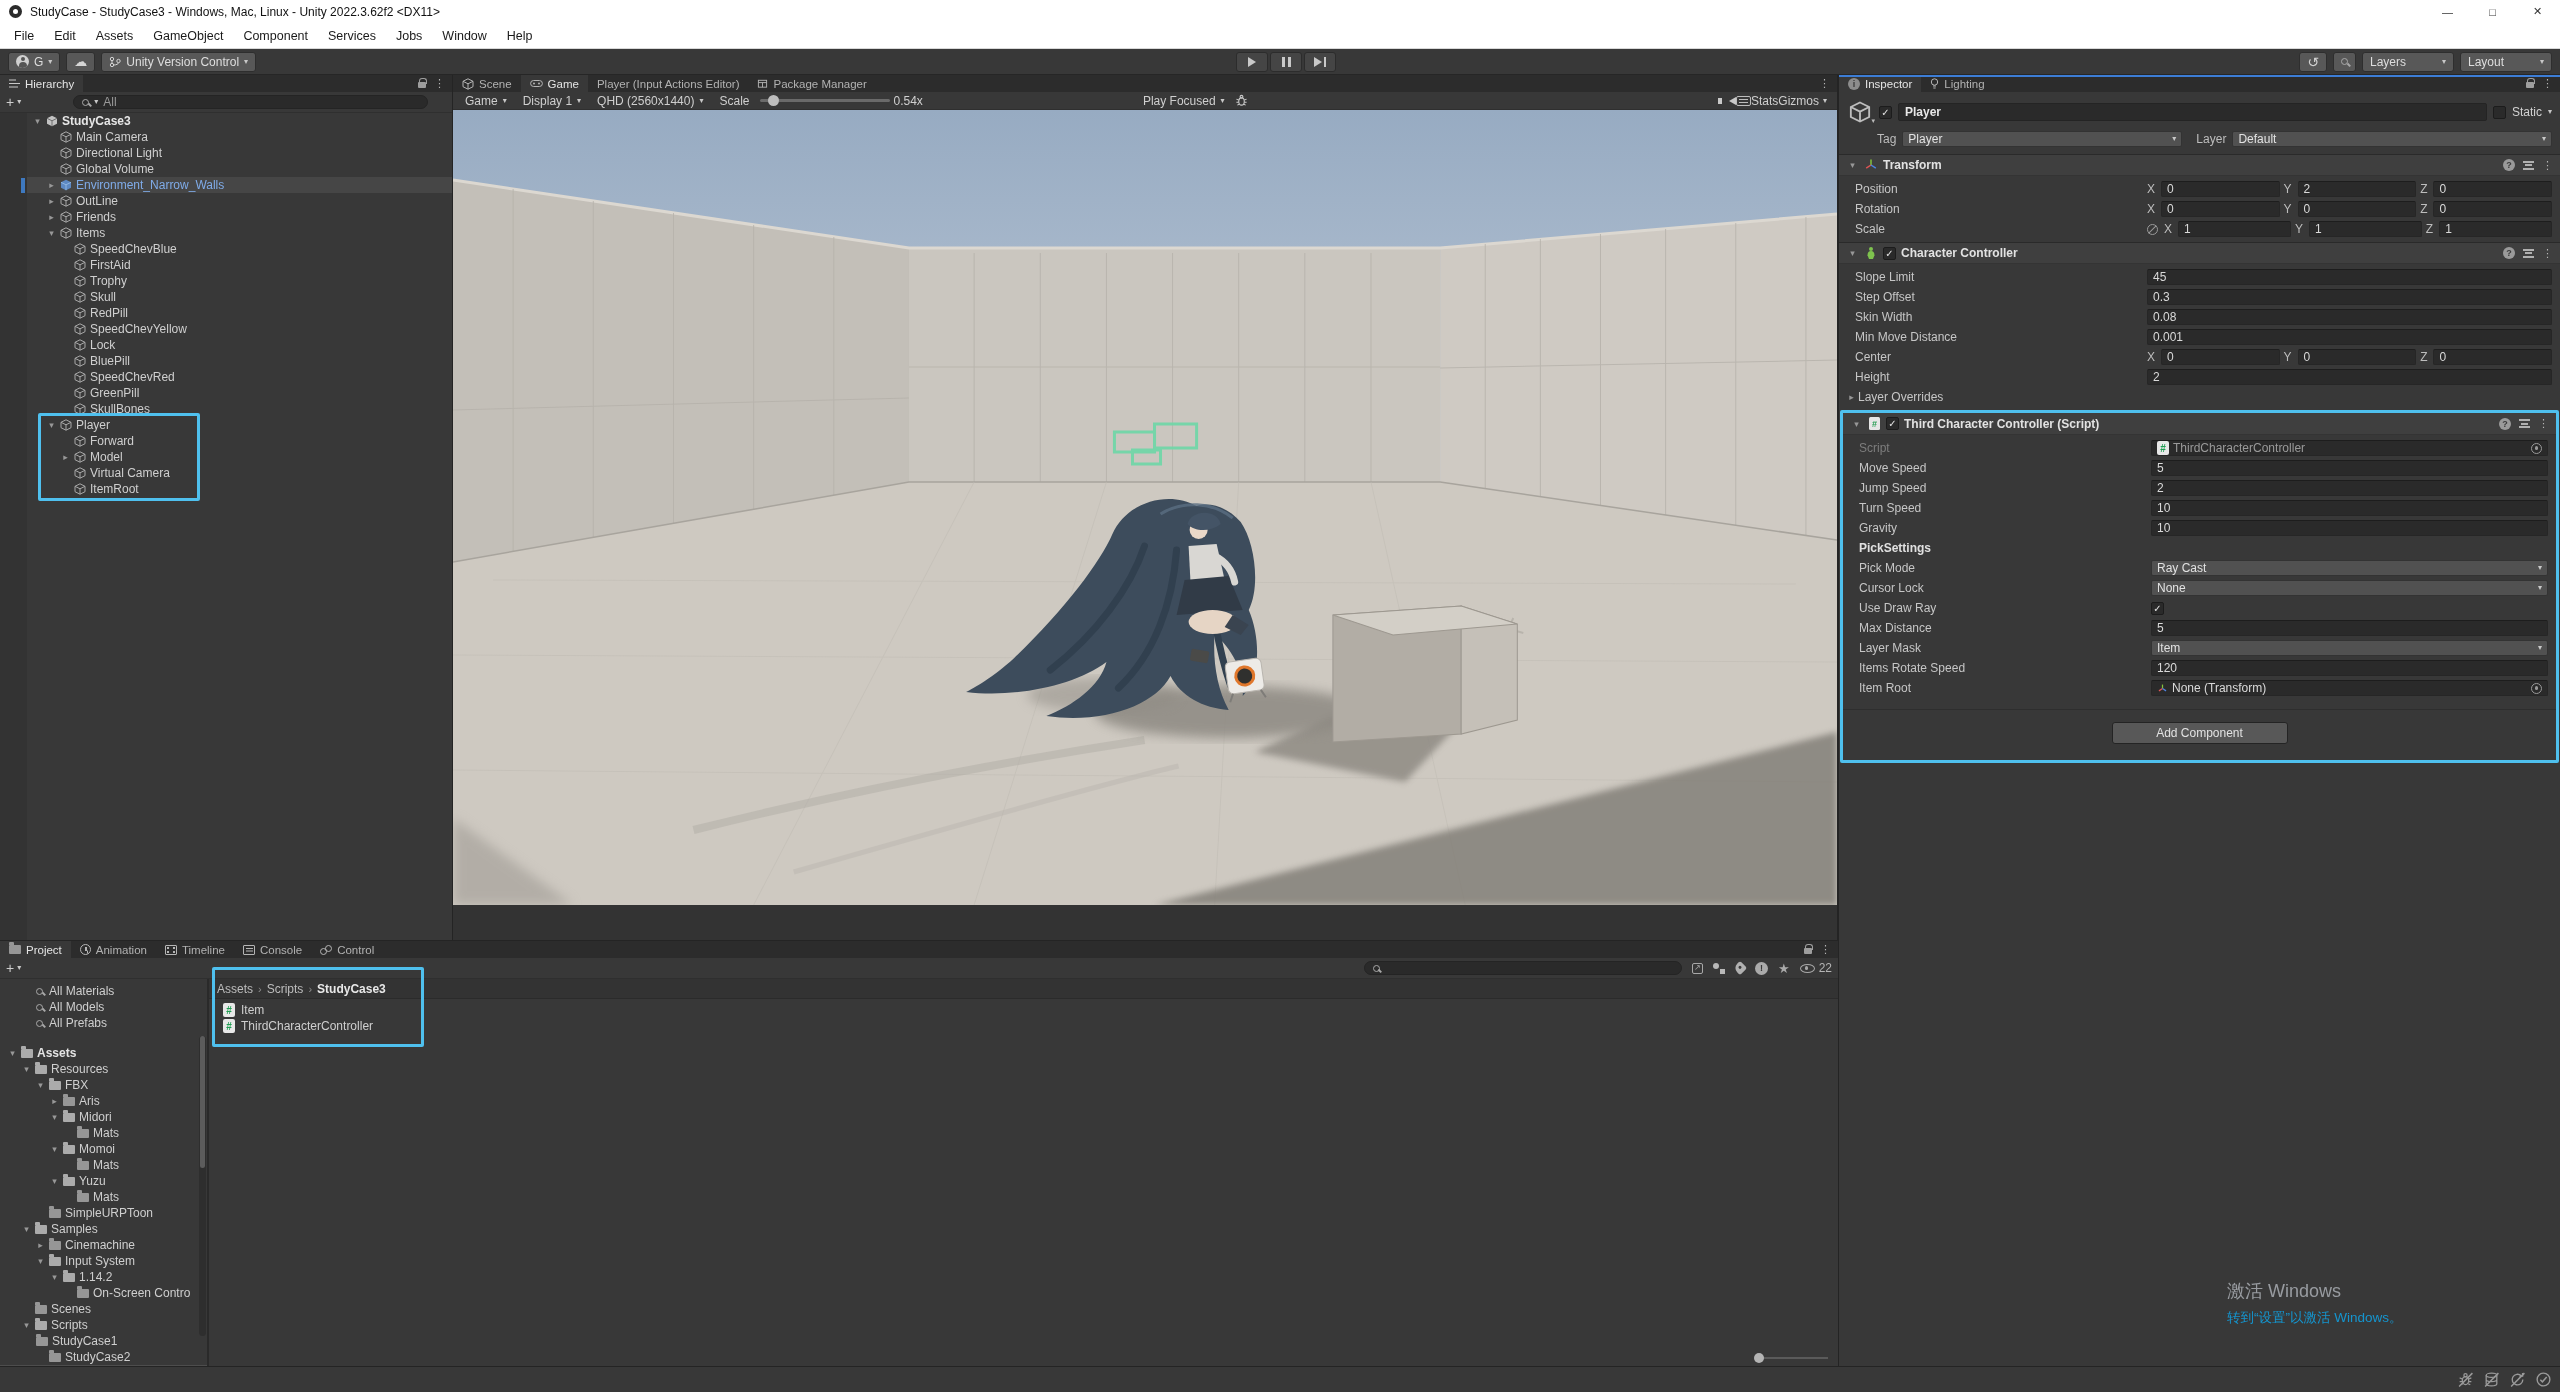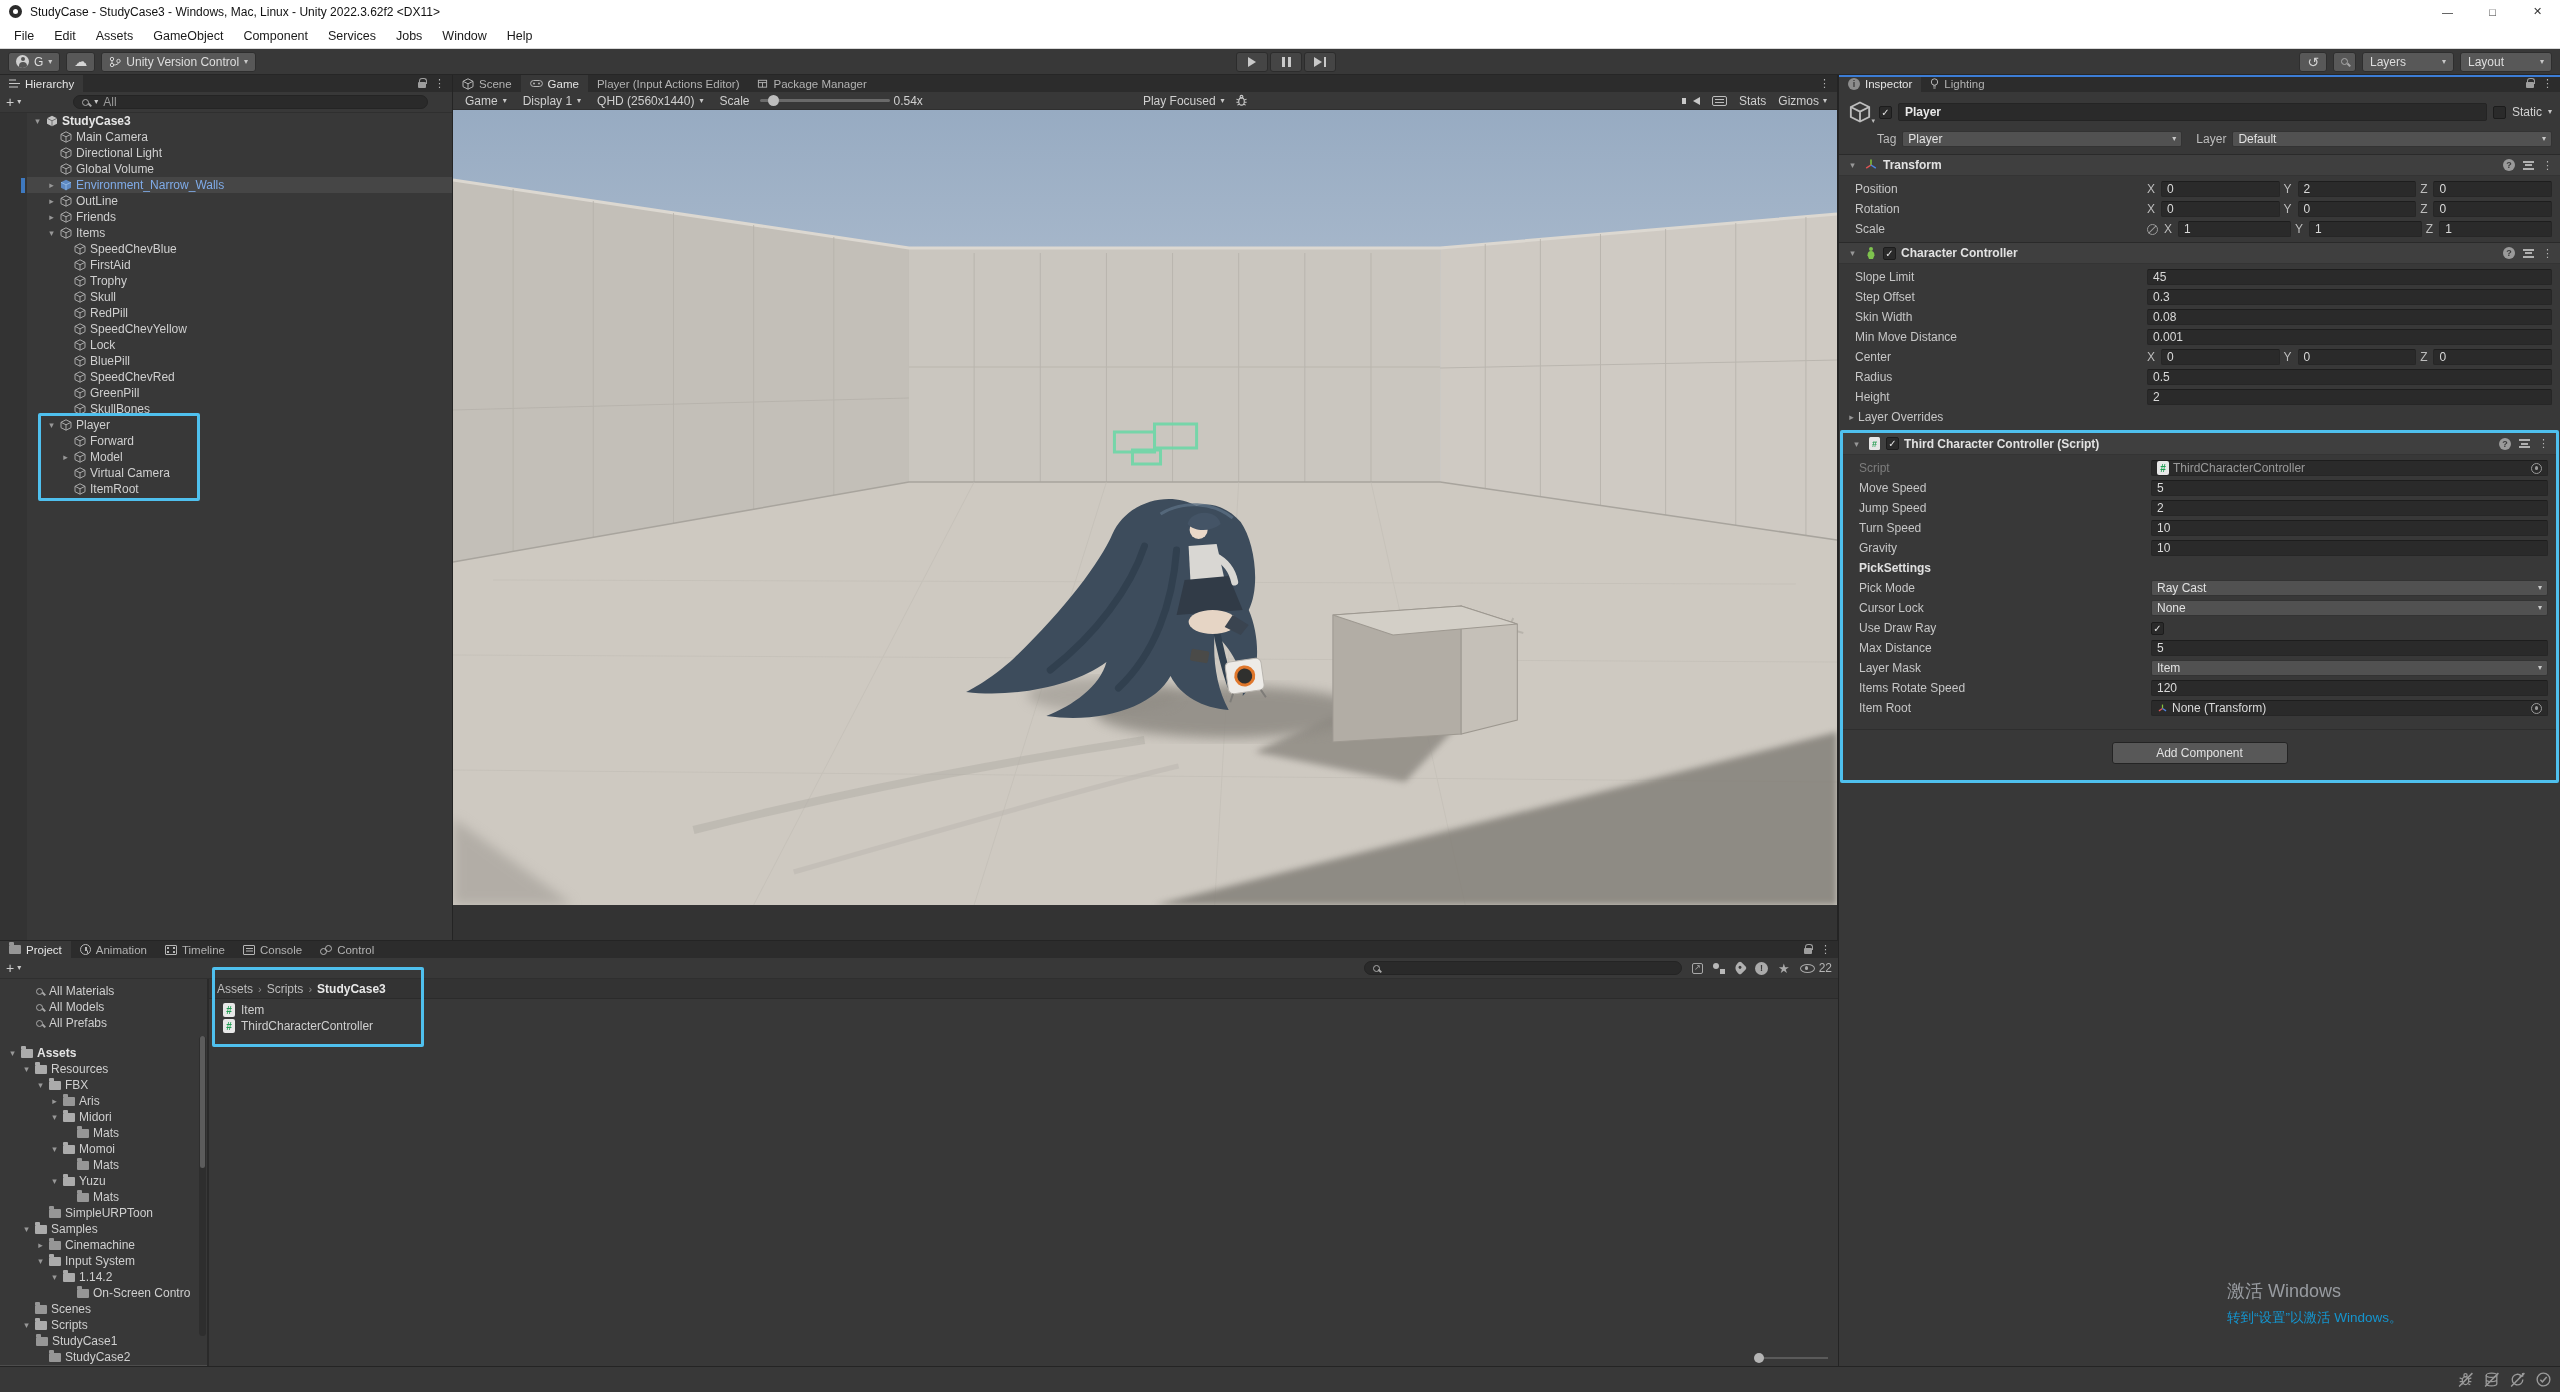--- a/index.html
+++ b/index.html
@@ -547,21 +547,21 @@
       <span>0.54x</span>
       <span class="gd" style="margin-left:210px">
           <span>Play Focused</span>
           <span class="caret">▾</span>
         </span>
       <svg width="13" height="13" viewBox="0 0 14 14">
           <ellipse cx="7" cy="8" rx="3" ry="4" fill="none" stroke="#c9c9c9" stroke-width="1.2"></ellipse>
           <circle cx="7" cy="3" r="1.5" fill="none" stroke="#c9c9c9" stroke-width="1.2"></circle>
           <path d="M1.5 5.5l2.5 1M1.5 9h2.5M2.5 12l2-1M12.5 5.5l-2.5 1M12.5 9h-2.5M11.5 12l-2-1" stroke="#c9c9c9" stroke-width="1.1"></path>
         </svg>
-      <span style="margin-left:auto;display:flex;align-items:center;gap:12px;padding-right:4px;">
+      <span style="margin-left:auto;display:flex;align-items:center;padding-right:4px;">
         <span class="speaker"></span>
         <span class="kbd"></span>
         <span>Stats</span>
         <span style="display:flex;align-items:center;gap:4px">
             <span>Gizmos</span>
             <span class="caret">▾</span>
           </span>
       </span>
     </div>
 
@@ -785,26 +785,20 @@
         </div>
         <div class="prop-row">
           <span class="prop-label">Center</span>
           <span class="prop-val">
             <span class="axis">X</span>
             <span class="tfield">0</span>
             <span class="axis">Y</span>
             <span class="tfield">0</span>
             <span class="axis">Z</span>
             <span class="tfield">0</span>
-          </span>
-        </div>
-        <div class="prop-row">
-          <span class="prop-label">Radius</span>
-          <span class="prop-val">
-            <span class="tfield">0.5</span>
           </span>
         </div>
         <div class="prop-row">
           <span class="prop-label">Height</span>
           <span class="prop-val">
             <span class="tfield">2</span>
           </span>
         </div>
         <div class="prop-row foldrow">
           <span class="arrow">▸</span>

